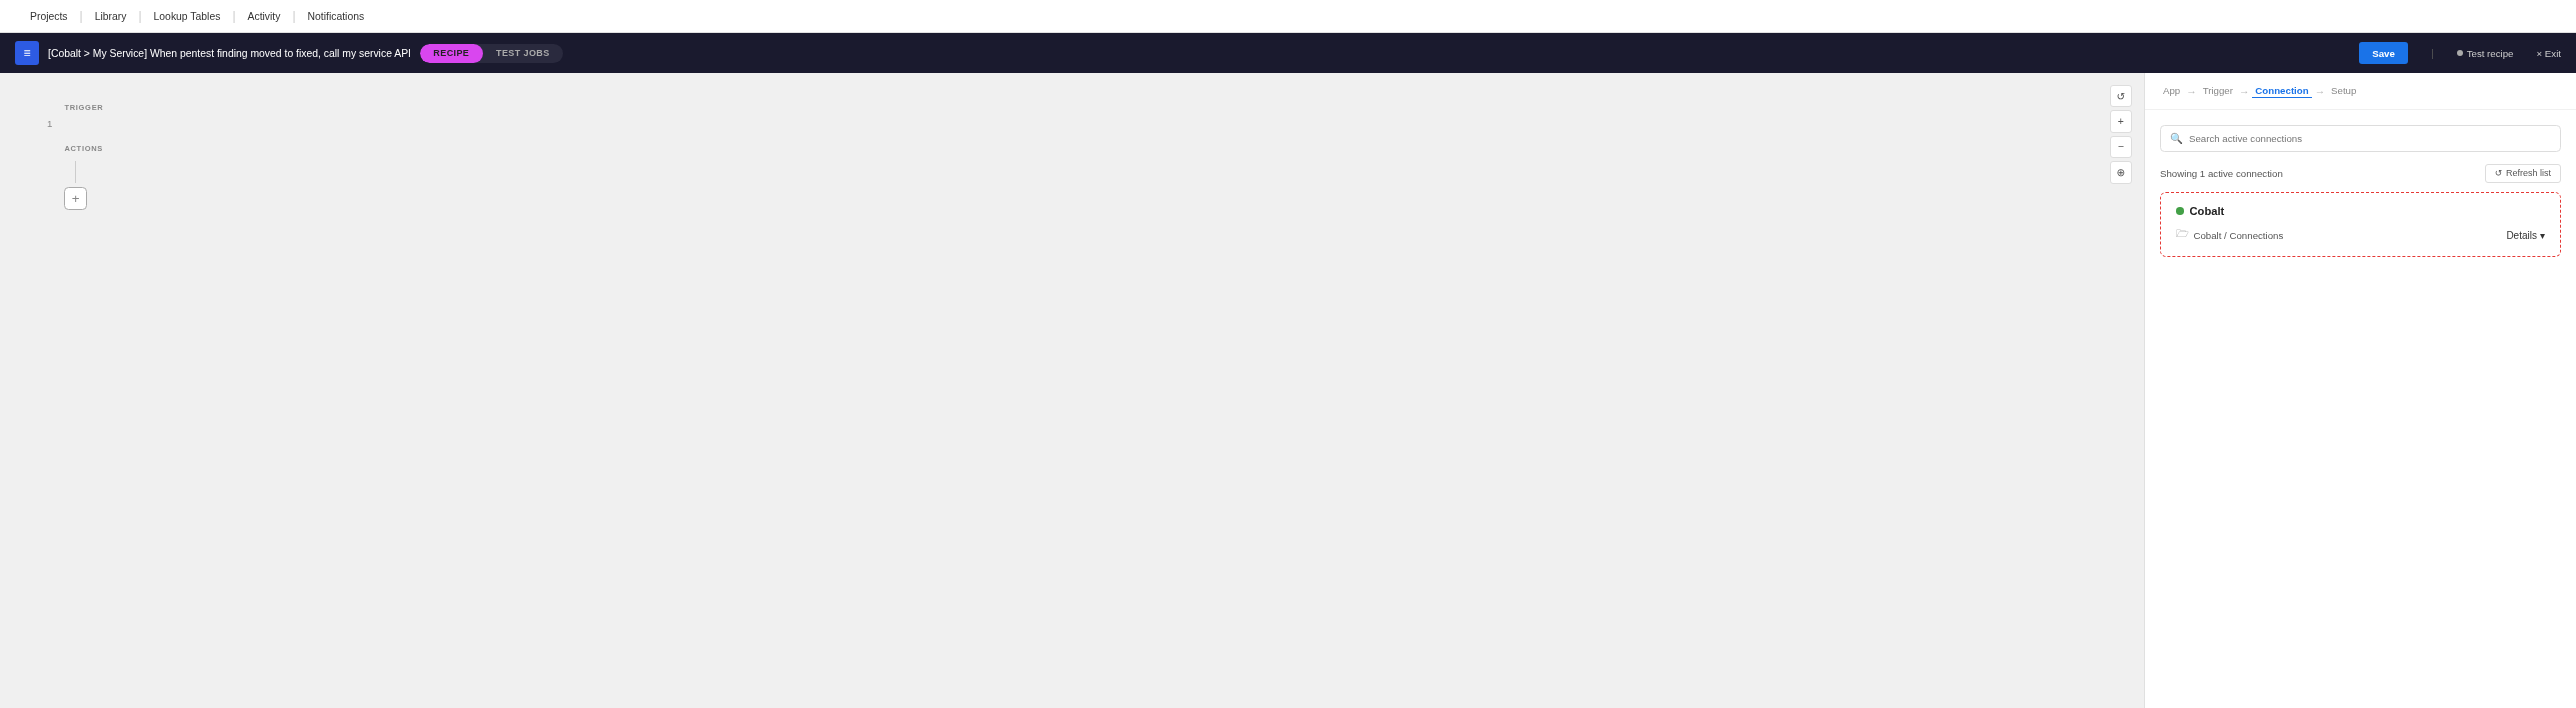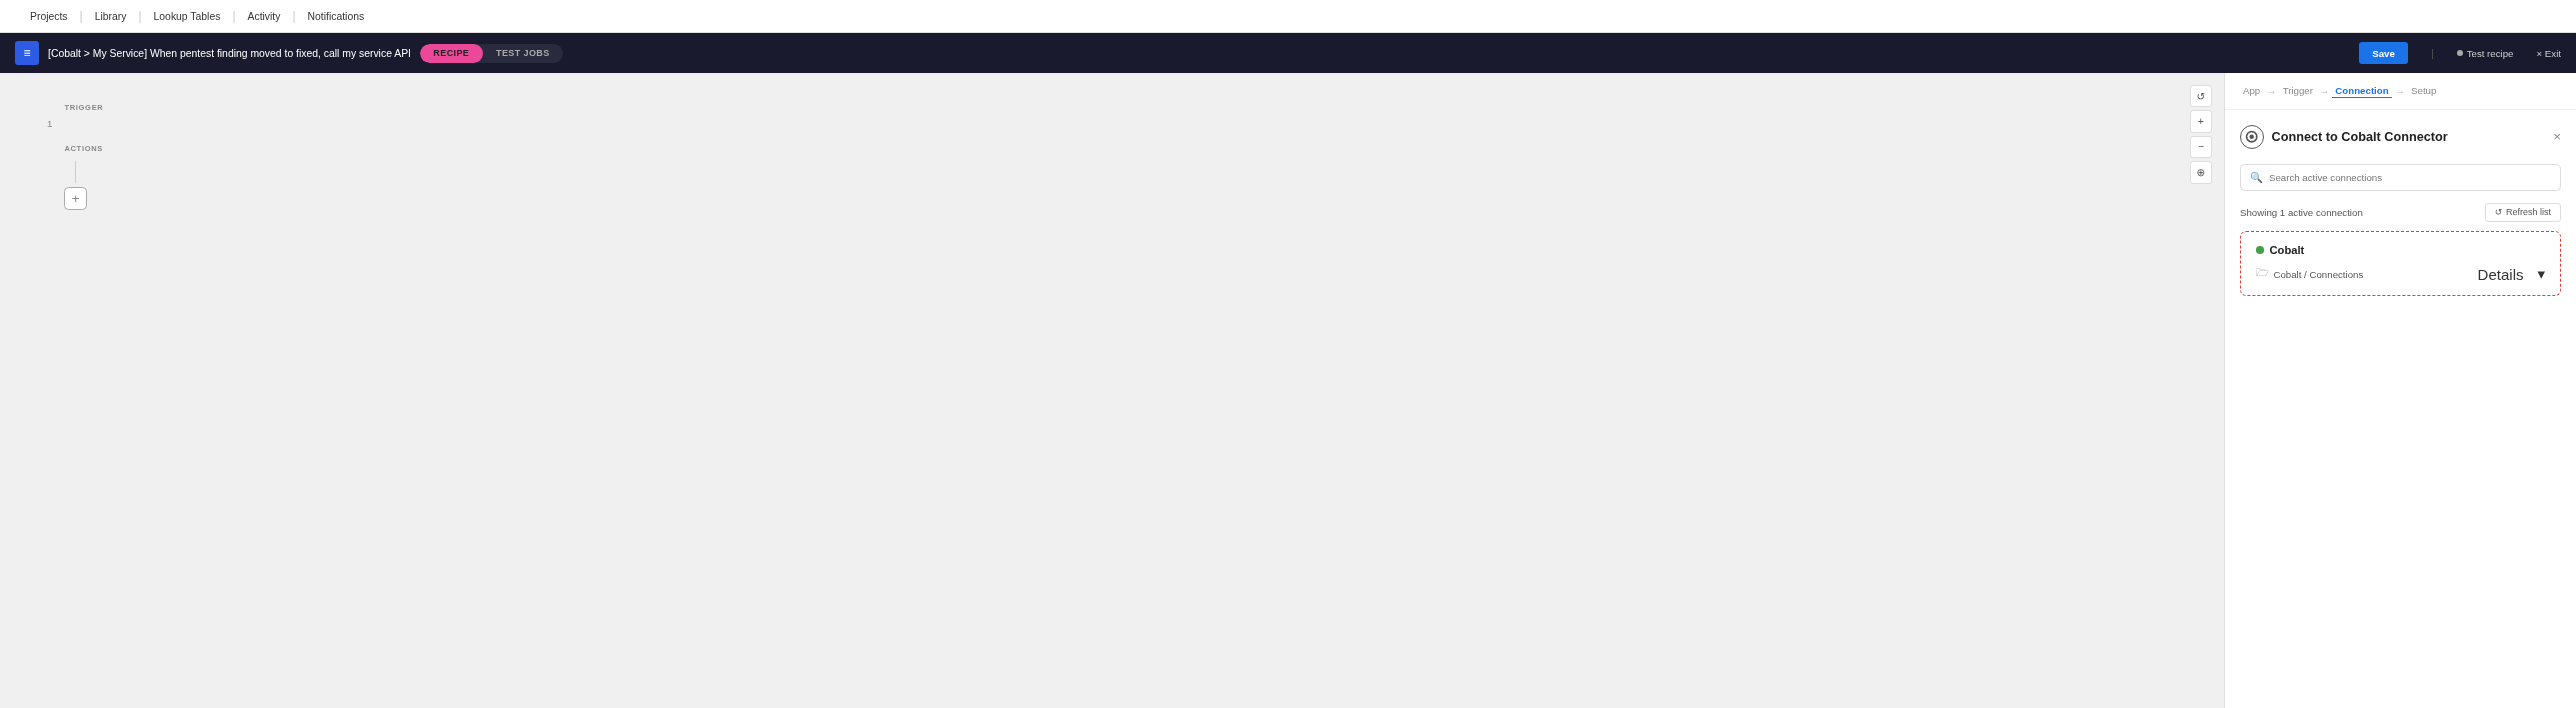--- a/index.html
+++ b/index.html
@@ -26,21 +26,21 @@
     .recipe-icon {
       width: 24px; height: 24px; background: #2d5be3; border-radius: 3px;
       display: flex; align-items: center; justify-content: center; color: #fff; font-size: 12px; flex-shrink: 0;
     }
     .recipe-title { color: #fff; font-size: 10.4px; font-weight: 400; }
     .recipe-tabs { display: flex; background: #2a2a3e; border-radius: 15px; overflow: hidden; }
     .recipe-tab {
       padding: 4.5px 13.4px; font-size: 9px; font-weight: 600; letter-spacing: 0.4px;
       cursor: pointer; color: #aaa; border-radius: 15px;
     }
-    .recipe-tab.active { background: #ec4899; color: #222; }
+    .recipe-tab.active { background: #d946ef; color: #222; }
     .recipe-bar-right { display: flex; align-items: center; gap: 23px; }
     .btn-save {
       background: #1a73e8; color: #fff; border: none; border-radius: 3px;
       padding: 5.2px 13.4px; font-size: 9.7px; font-weight: 600; cursor: pointer;
     }
     .btn-test-recipe {
       background: transparent; color: #ccc; border: none; font-size: 9.7px; cursor: pointer;
       display: flex; align-items: center; gap: 3.7px; text-align: center;
     }
     .btn-test-recipe .dot { width: 6px; height: 6px; border-radius: 50%; background: #aaa; display: inline-block; }
@@ -99,21 +99,21 @@
       width: 1.5px; height: 22.4px; background: #ccc; margin-left: 10.4px; margin-bottom: 4.5px;
     }
     .add-step-btn {
       width: 22.4px; height: 22.4px; border: 1.5px solid #aaa; border-radius: 4.5px;
       background: #fff; display: flex; align-items: center; justify-content: center;
       font-size: 13.4px; color: #888; cursor: pointer;
     }
 
     
     .right-panel {
-      width: 352px; background: #fff; border-left: 0.7px solid #e0e0e0;
+      width: 432px; background: #fff; border-left: 0.7px solid #e0e0e0;
       display: flex; flex-direction: column; flex-shrink: 0;
     }
 
     
     .steps-nav {
       display: flex; align-items: center; padding: 10.4px 15px;
       border-bottom: 0.7px solid #f0f0f0; gap: 3px;
     }
     .step-nav-item {
       font-size: 9.7px; color: #888; cursor: pointer; padding: 1.5px 3px;
@@ -158,21 +158,21 @@
     }
     .connection-name-row { display: flex; align-items: center; gap: 6px; margin-bottom: 9px; }
     .status-dot { width: 7.5px; height: 7.5px; border-radius: 50%; background: #43a047; flex-shrink: 0; }
     .connection-name { font-size: 11.2px; font-weight: 700; color: #222; }
     .connection-path-row {
       display: flex; align-items: center; justify-content: space-between;
     }
     .connection-path { display: flex; align-items: center; gap: 4.5px; font-size: 9.7px; color: #555; }
     .folder-icon { font-size: 10.4px; color: #888; }
     .details-btn {
-      display: flex; align-items: center; gap: 14px; font-size: 15px; color: #333;
+      display: flex; align-items: center; gap: 3px; font-size: 10px; color: #333;
       background: none; border: none; cursor: pointer; font-weight: 500;
     }
   </style>
 </head>
 <body>
 
 <nav class="top-nav">
   <span class="top-nav-item">Projects</span>
   <span class="top-nav-sep">|</span>
   <span class="top-nav-item">Library</span>
@@ -239,33 +239,20 @@
       <span class="step-nav-arrow">→</span>
       <span class="step-nav-item">Trigger</span>
       <span class="step-nav-arrow">→</span>
       <span class="step-nav-item active">Connection</span>
       <span class="step-nav-arrow">→</span>
       <span class="step-nav-item">Setup</span>
     </div>
 
     <div class="panel-content">
 
-      <div class="panel-header">
-        <div class="panel-header-left">
-          <div class="panel-header-icon">
-            <svg width="13.4" height="13.4" viewBox="0 0 18 18" fill="none">
-              <circle cx="9" cy="9" r="7" stroke="#555" stroke-width="2"></circle>
-              <circle cx="9" cy="9" r="3" fill="#555"></circle>
-              <circle cx="9" cy="9" r="6" stroke="#555" stroke-width="1" stroke-dasharray="2 2"></circle>
-            </svg>
-          </div>
-          <span class="panel-title">Connect to Cobalt Connector</span>
-        </div>
-        <button class="close-btn">×</button>
-      </div>
 
       <div class="search-box">
         <span class="search-icon">🔍</span>
         <input class="search-input" type="text" placeholder="Search active connections" style="">
       </div>
 
       <div class="showing-bar">
         <span class="showing-text">Showing 1 active connection</span>
         <button class="refresh-btn">
           <span style="font-size:9px;">↺</span>

